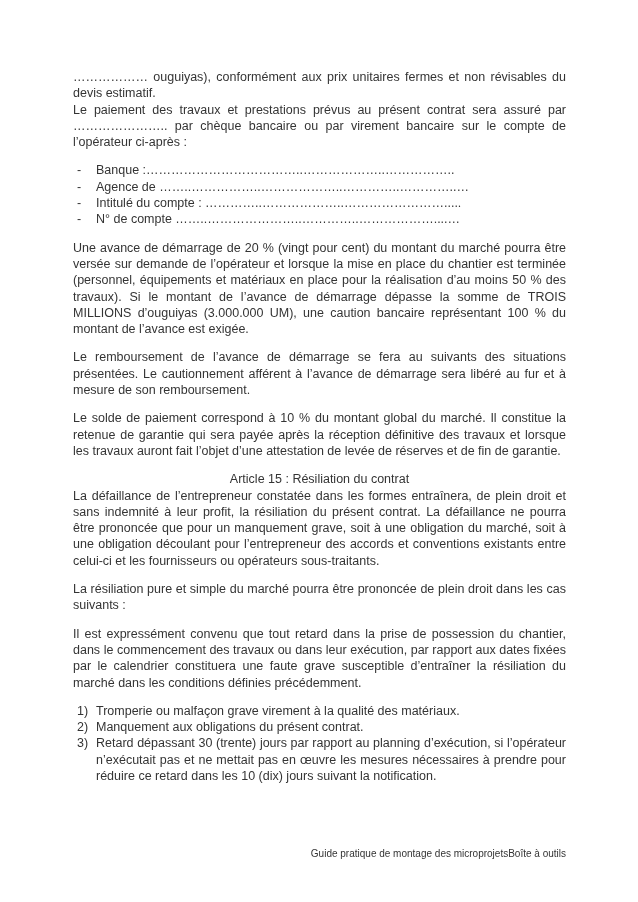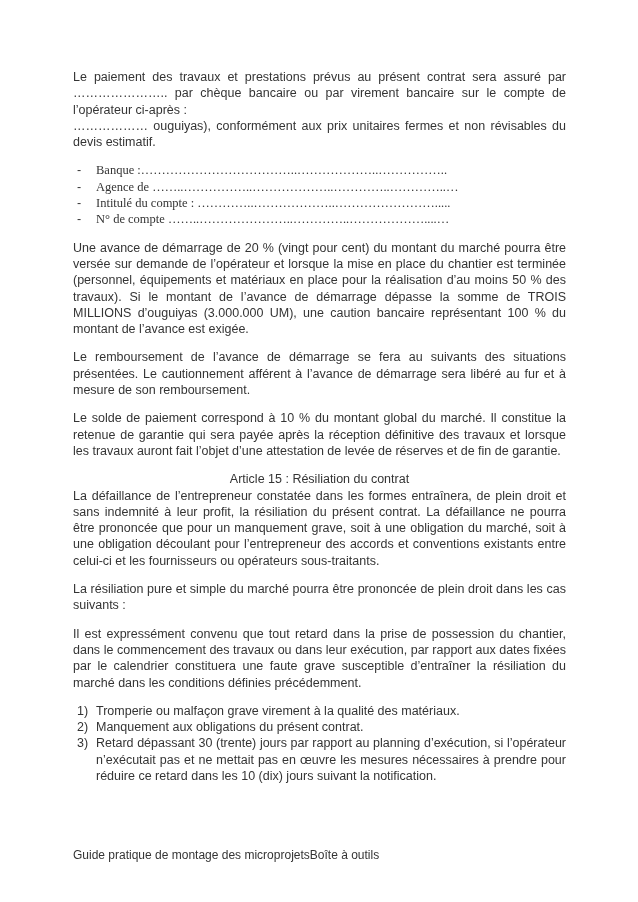--- a/index.html
+++ b/index.html
@@ -19,38 +19,38 @@
     line-height: 16.3px;
   }
   .block { margin: 0 0 12px 0; }
   .block:last-child { margin-bottom: 0; }
   p { margin: 0; }
   .justify { text-align: justify; }
   .heading { text-align: center; }
   .list-item { display: flex; padding-left: 4px; }
   .marker { flex: 0 0 19px; }
   .item-text { flex: 1; }
-  .dots-line { white-space: nowrap; overflow: hidden; font-family: Liberation Serif, serif; }
+  .dots-line { white-space: nowrap; overflow: hidden; }
   .footer {
     position: absolute;
     left: 73px; right: 72px; top: 848px;
     display: flex;
-    justify-content: flex-start;
-    font-size: 12px;
+    justify-content: flex-end;
+    font-size: 10px;
     color: #343434;
   }
 </style>
 </head>
 <body>
 
 <div class="content">
   <div>
       <div class="block">
+        <p class="justify">……………… ouguiyas), conformément aux prix unitaires fermes et non révisables du devis estimatif.</p>
         <p class="justify">Le paiement des travaux et prestations prévus au présent contrat sera assuré par …………………..  par chèque bancaire ou par virement bancaire sur le compte de l’opérateur ci-après :</p>
-        <p class="justify">……………… ouguiyas), conformément aux prix unitaires fermes et non révisables du devis estimatif.</p>
       </div>
       <div class="block">
         <div class="list-item">
           <span class="marker">-</span>
           <span class="item-text dots-line">Banque :………………………………..………………..……………..</span>
         </div>
         <div class="list-item">
           <span class="marker">-</span>
           <span class="item-text dots-line">Agence de ……..……………..………………..…………..…………..…</span>
         </div>

